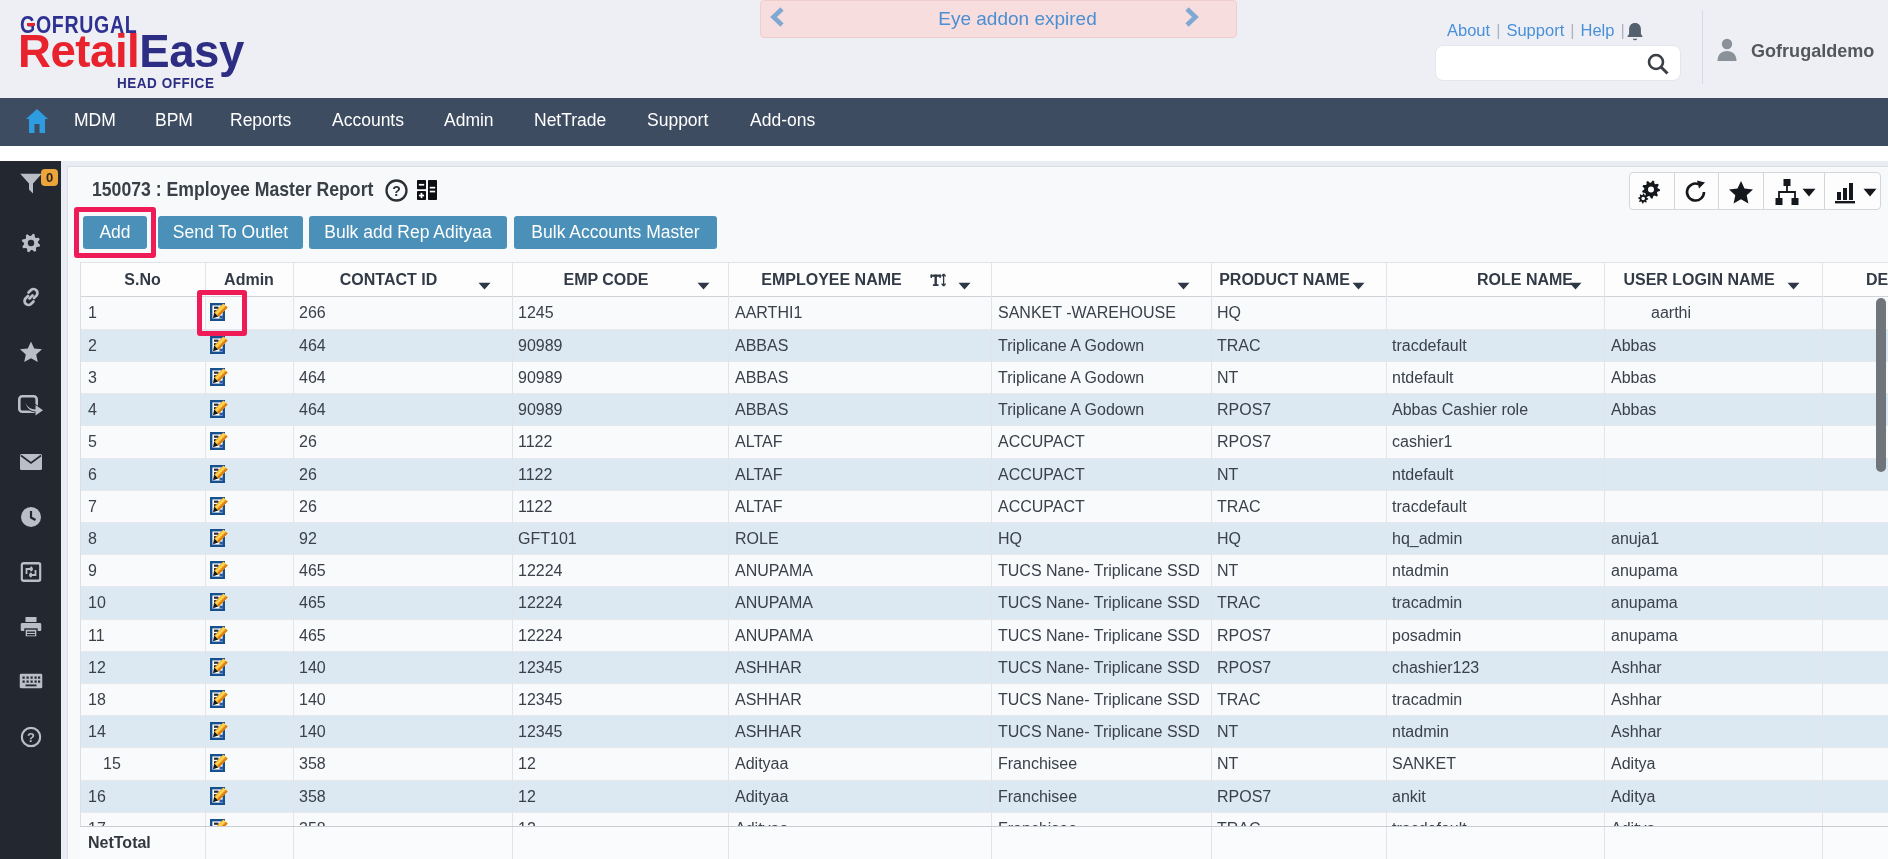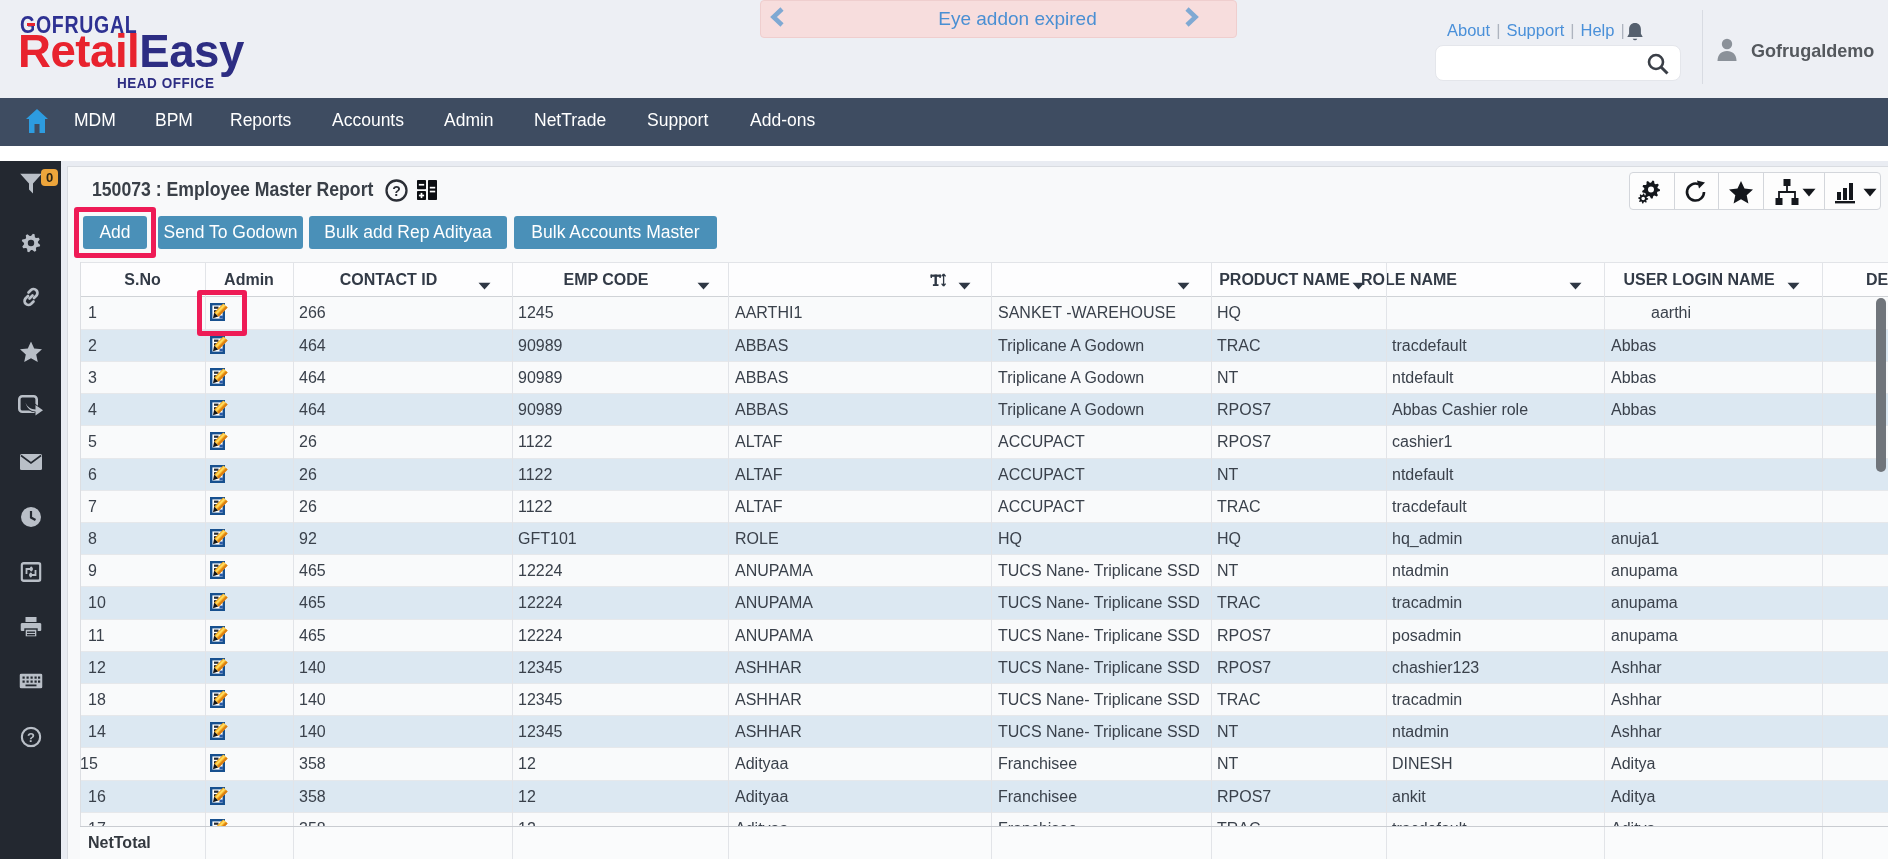--- a/index.html
+++ b/index.html
@@ -221,47 +221,48 @@
   <rect x="8" y="8" width="4" height="12" fill="#14171c"></rect>
   <rect x="14" y="3" width="4" height="17" fill="#14171c"></rect>
   <rect x="0" y="21" width="20" height="2.4" fill="#14171c"></rect>
  </svg>
  <svg style="position:absolute;left:233px;top:15px" width="14" height="9" viewBox="0 0 14 9">
       <polygon points="0.5,0.8 13.5,0.8 7,8.4" fill="#14171c"></polygon>
     </svg>
 </div>
 
 <div class="btn" style="left:83px;width:64px">Add</div>
-<div class="btn" style="left:158px;width:145px">Send To Godown</div>
+<div class="btn" style="left:158px;width:145px">Send To Outlet</div>
 <div class="btn" style="left:309px;width:198px">Bulk add Rep Adityaa</div>
 <div class="btn" style="left:514px;width:203px">Bulk Accounts Master</div>
 
 <div class="abs" id="table">
  <div id="thead">
       <div class="hcell" style="left:0px;width:125px">S.No</div>
       <div class="hcell" style="left:125px;width:88px">Admin</div>
       <div class="hcell" style="left:213px;width:191px">CONTACT ID</div>
       <i class="hcaret" style="left:398px"><svg width="13" height="8" viewBox="0 0 13 8">
           <polygon points="0.5,0.8 12.5,0.8 6.5,7.6" fill="#2e3744"></polygon>
         </svg></i>
       <div class="hcell" style="left:432px;width:188px">EMP CODE</div>
       <i class="hcaret" style="left:617px"><svg width="13" height="8" viewBox="0 0 13 8">
           <polygon points="0.5,0.8 12.5,0.8 6.5,7.6" fill="#2e3744"></polygon>
         </svg></i>
+      <div class="hcell" style="left:648px;width:207px">EMPLOYEE NAME</div>
       <i class="hcaret" style="left:878px"><svg width="13" height="8" viewBox="0 0 13 8">
           <polygon points="0.5,0.8 12.5,0.8 6.5,7.6" fill="#2e3744"></polygon>
         </svg></i>
       <i class="hcaret" style="left:1097px"><svg width="13" height="8" viewBox="0 0 13 8">
           <polygon points="0.5,0.8 12.5,0.8 6.5,7.6" fill="#2e3744"></polygon>
         </svg></i>
       <div class="hcell" style="left:1131px;width:147px">PRODUCT NAME</div>
       <i class="hcaret" style="left:1272px"><svg width="13" height="8" viewBox="0 0 13 8">
           <polygon points="0.5,0.8 12.5,0.8 6.5,7.6" fill="#2e3744"></polygon>
         </svg></i>
-      <div class="hcell" style="left:1234px;width:190px">ROLE NAME</div>
+      <div class="hcell" style="left:1350px;width:190px">ROLE NAME</div>
       <i class="hcaret" style="left:1489px"><svg width="13" height="8" viewBox="0 0 13 8">
           <polygon points="0.5,0.8 12.5,0.8 6.5,7.6" fill="#2e3744"></polygon>
         </svg></i>
       <div class="hcell" style="left:1524px;width:190px">USER LOGIN NAME</div>
       <i class="hcaret" style="left:1707px"><svg width="13" height="8" viewBox="0 0 13 8">
           <polygon points="0.5,0.8 12.5,0.8 6.5,7.6" fill="#2e3744"></polygon>
         </svg></i>
       <i class="hcaret" style="left:850px;top:9px"><svg width="18" height="17" viewBox="0 0 18 17">
 <rect x="0.6" y="2.6" width="10.2" height="2.2" fill="#2e3744"></rect>
           <rect x="4.5" y="2.6" width="2.4" height="11" fill="#2e3744"></rect>
@@ -575,39 +576,39 @@
         </i>
         <span style="left:219px">140</span>
         <span style="left:438px">12345</span>
         <span style="left:655px">ASHHAR</span>
         <span style="left:918px">TUCS Nane- Triplicane SSD</span>
         <span style="left:1137px">NT</span>
         <span style="left:1312px">ntadmin</span>
         <span style="left:1531px">Ashhar</span>
       </div>
 <div class="row rw tall">
-        <span style="left:0">15</span>
+        <span style="left:23px">15</span>
         <i style="left:130px;top:6px">
           <svg width="20" height="19" viewBox="0 0 20 19" style="display:block">
 <rect x="1.2" y="1.2" width="12.6" height="15.6" fill="#ffffff" stroke="#17508f" stroke-width="2.4"></rect>
 <rect x="4" y="3.6" width="4.5" height="2.2" fill="#2a2f36"></rect>
 <rect x="4" y="7.2" width="5.5" height="2.4" fill="#14181f"></rect>
 <rect x="9.5" y="12.6" width="3.4" height="2.8" fill="#2a5aa8"></rect>
 <polygon points="13.2,0.4 17.6,4.6 8.6,13.8 4.2,9.6" fill="#f4a81c"></polygon>
 <polygon points="13.9,1.1 15.4,2.5 6.6,11.6 5.2,10.2" fill="#ffd95e"></polygon>
 <polygon points="16.2,3.2 17.6,4.6 8.8,13.6 7.4,12.3" fill="#d97c12"></polygon>
 <polygon points="4.2,9.6 8.2,13.6 3,15.2" fill="#141414"></polygon>
 </svg>
         </i>
         <span style="left:219px">358</span>
         <span style="left:438px">12</span>
         <span style="left:655px">Adityaa</span>
         <span style="left:918px">Franchisee</span>
         <span style="left:1137px">NT</span>
-        <span style="left:1312px">DINESH</span>
+        <span style="left:1312px">SANKET</span>
         <span style="left:1531px">Aditya</span>
       </div>
 <div class="row rb">
         <span style="left:8px">16</span>
         <i style="left:130px;top:6px">
           <svg width="20" height="19" viewBox="0 0 20 19" style="display:block">
 <rect x="1.2" y="1.2" width="12.6" height="15.6" fill="#ffffff" stroke="#17508f" stroke-width="2.4"></rect>
 <rect x="4" y="3.6" width="4.5" height="2.2" fill="#2a2f36"></rect>
 <rect x="4" y="7.2" width="5.5" height="2.4" fill="#14181f"></rect>
 <rect x="9.5" y="12.6" width="3.4" height="2.8" fill="#2a5aa8"></rect>

